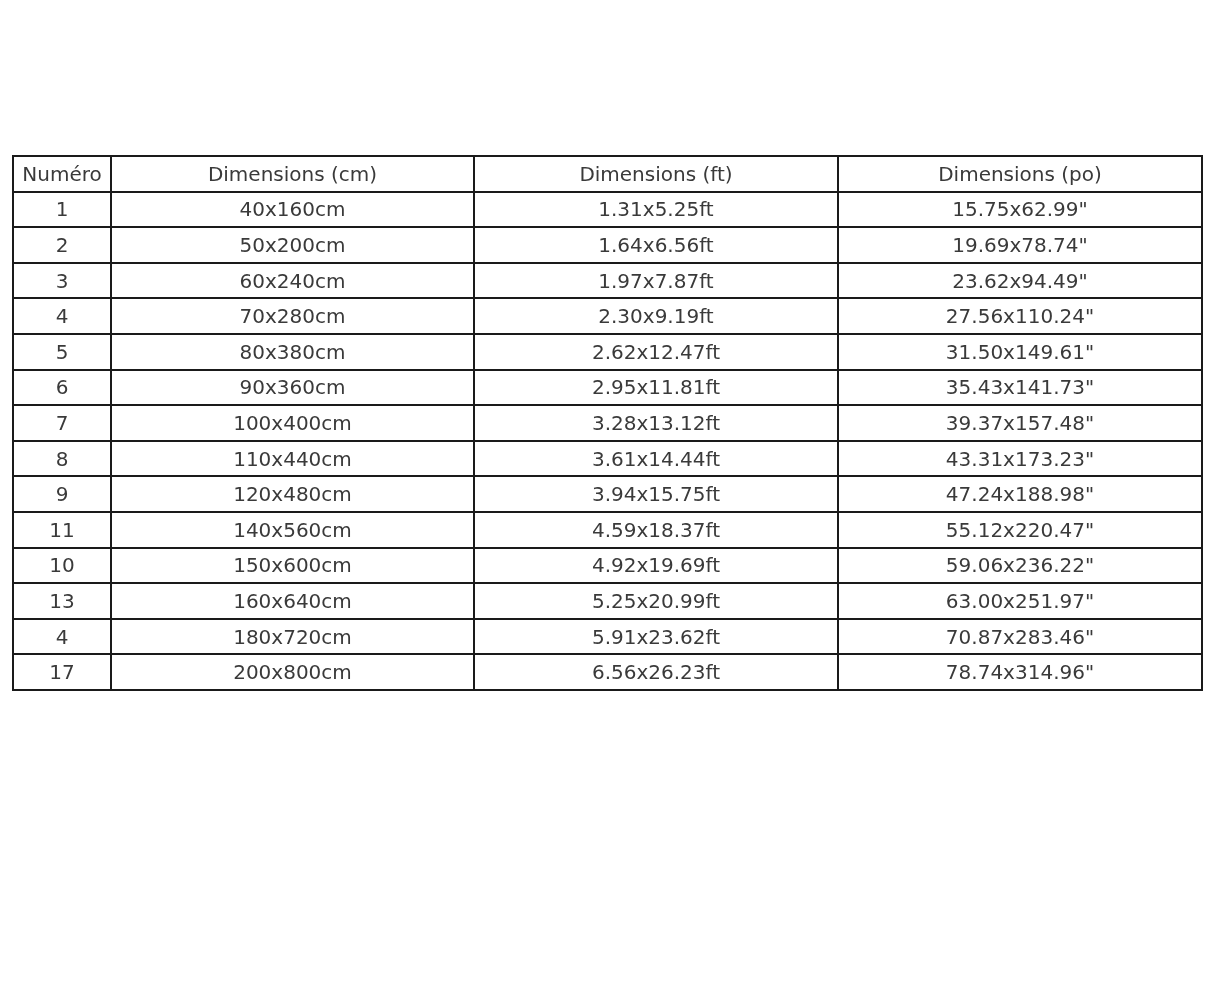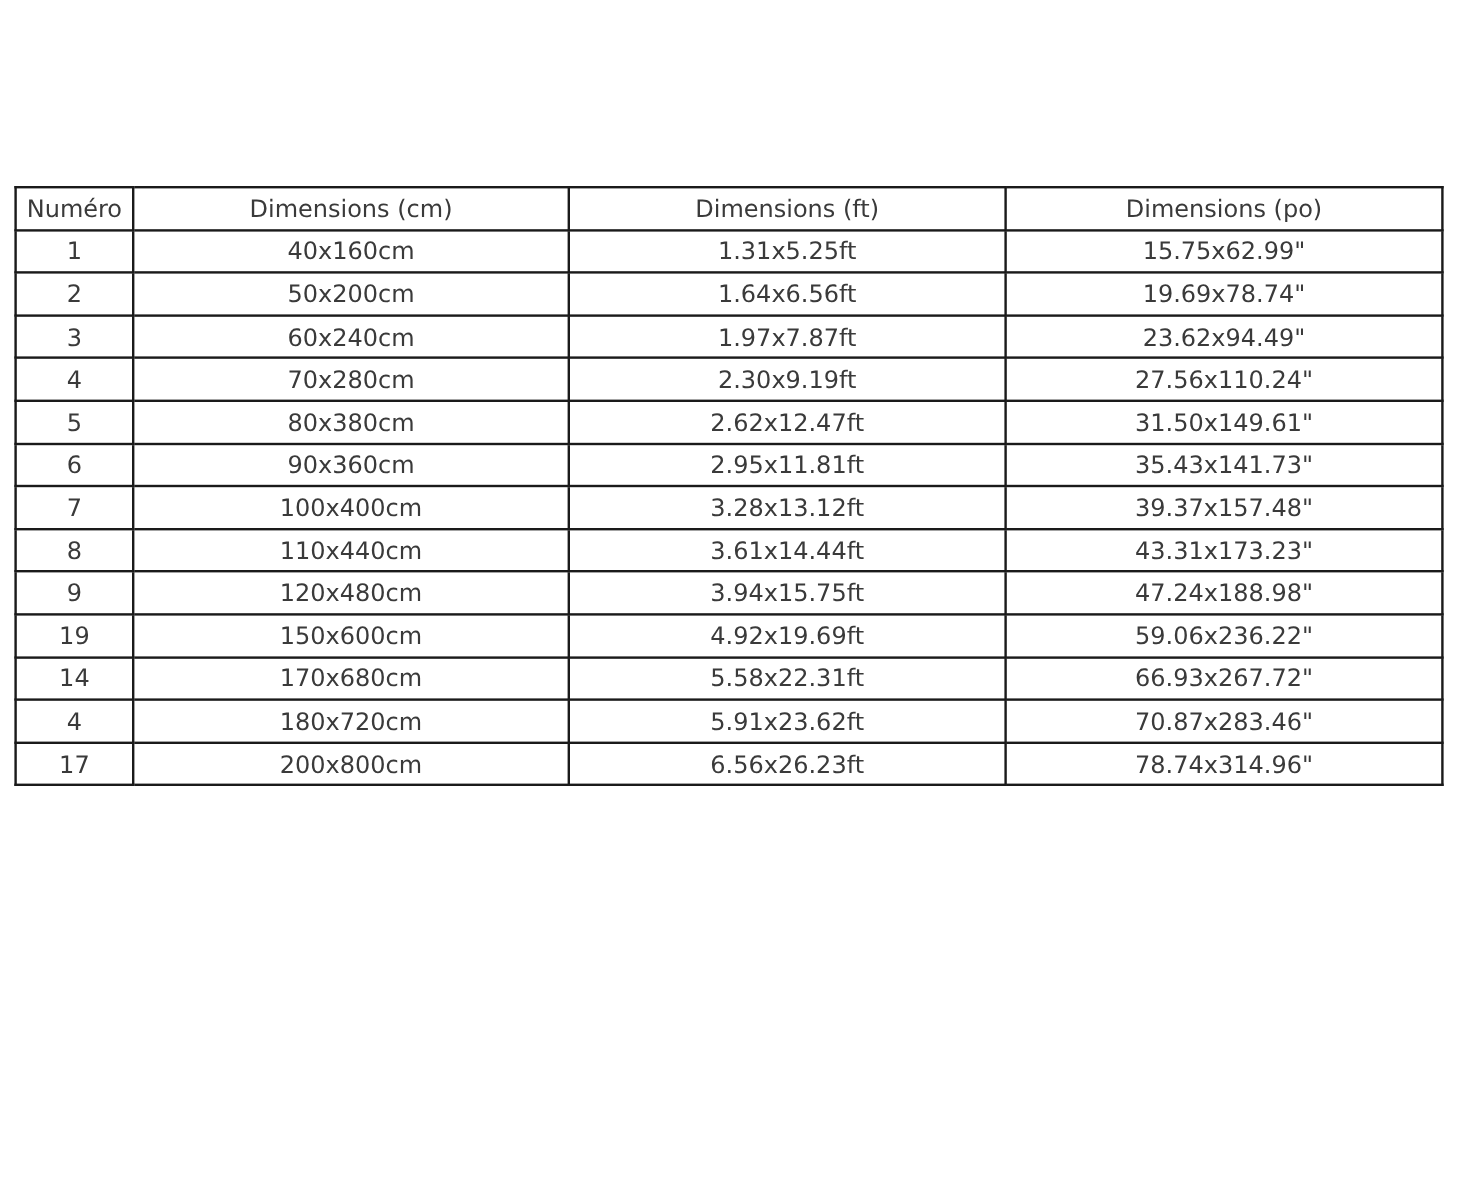--- a/index.html
+++ b/index.html
@@ -111,30 +111,36 @@
           <td>3.61x14.44ft</td>
           <td>43.31x173.23"</td>
         </tr>
         <tr>
           <td>9</td>
           <td>120x480cm</td>
           <td>3.94x15.75ft</td>
           <td>47.24x188.98"</td>
         </tr>
         <tr>
-          <td>19</td>
+          <td>11</td>
+          <td>140x560cm</td>
+          <td>4.59x18.37ft</td>
+          <td>55.12x220.47"</td>
+        </tr>
+        <tr>
+          <td>10</td>
           <td>150x600cm</td>
           <td>4.92x19.69ft</td>
           <td>59.06x236.22"</td>
         </tr>
         <tr>
-          <td>14</td>
-          <td>170x680cm</td>
-          <td>5.58x22.31ft</td>
-          <td>66.93x267.72"</td>
+          <td>13</td>
+          <td>160x640cm</td>
+          <td>5.25x20.99ft</td>
+          <td>63.00x251.97"</td>
         </tr>
         <tr>
           <td>4</td>
           <td>180x720cm</td>
           <td>5.91x23.62ft</td>
           <td>70.87x283.46"</td>
         </tr>
         <tr>
           <td>17</td>
           <td>200x800cm</td>

